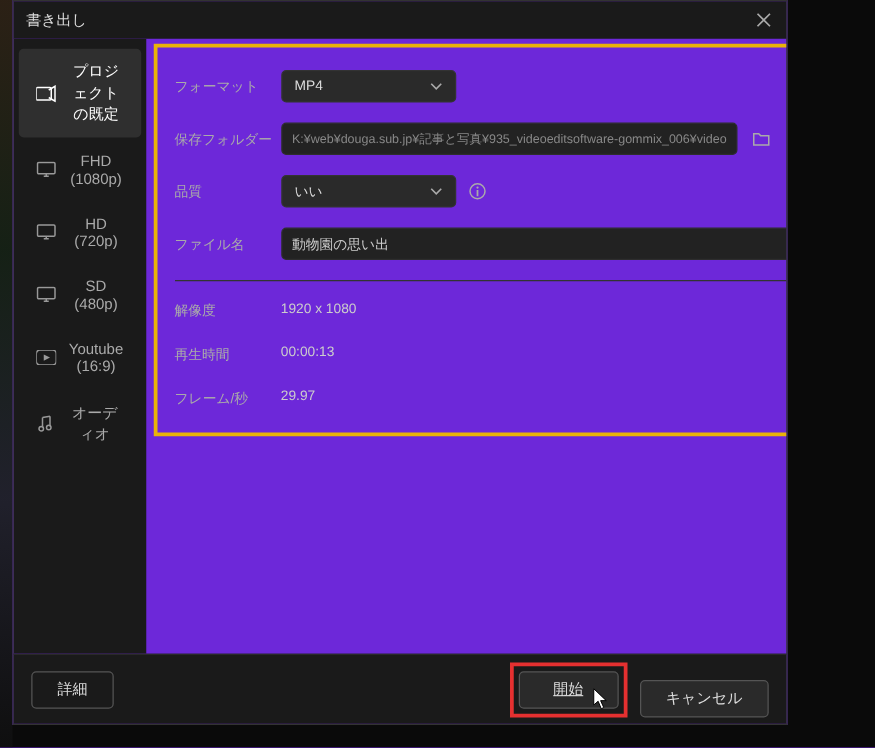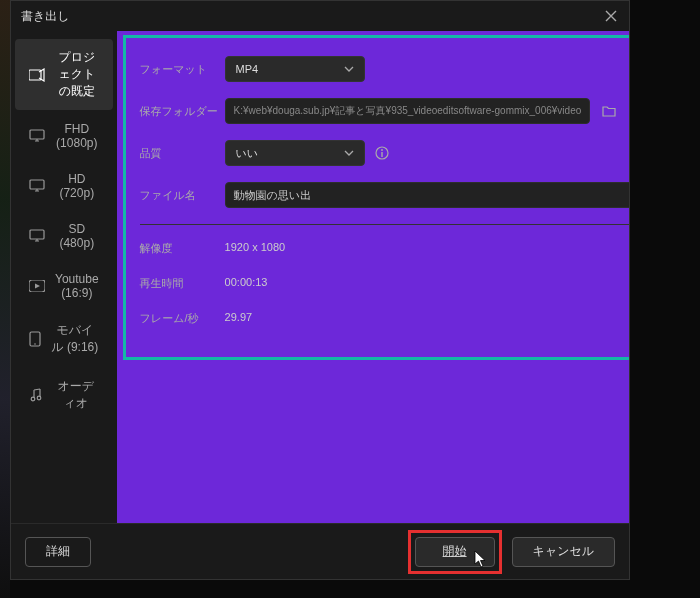--- a/index.html
+++ b/index.html
@@ -65,22 +65,22 @@
     color: #fff;
   }
   .sb-item .icon { width: 16px; display:flex; align-items:center; justify-content:center; }
 
   .main {
     flex: 1;
     position: relative;
     padding: 4px 6px;
   }
   .red-box {
-    border: 3px solid #14b8a6;
-    padding: 10px 14px 21px 14px;
+    border: 3px solid #eab308;
+    padding: 10px 14px 10px 14px;
   }
   .red-box-top {
     min-height: 280px;
   }
   .form-row {
     display: flex;
     align-items: center;
     padding: 8px 0;
     font-size: 12px;
     color: #aaa;
@@ -148,21 +148,21 @@
 
   .footer {
     height: 56px;
     display:flex;
     align-items:center;
     justify-content:space-between;
     padding: 0 14px;
     background:#1a1a1a;
     border-top: 1px solid #2a2a2a;
   }
-  .footer-left, .footer-right { display:flex; align-items:center; gap:10px; }
+  .footer-left, .footer-right { display:flex; align-items:flex-end; gap:10px; }
   .btn {
     height: 30px;
     padding: 0 20px;
     background: #2a2a2a;
     border: 1px solid #555;
     border-radius: 4px;
     color: #ddd;
     font-size: 12px;
     display:flex; align-items:center; justify-content:center;
     cursor:pointer;
@@ -256,29 +256,20 @@
       <div class="sb-item">
         <span class="icon">
           <svg width="16" height="12" viewBox="0 0 16 12">
               <rect x="0" y="0" width="16" height="12" rx="3" fill="none" stroke="#999" stroke-width="1.2"></rect>
               <path d="M6 3.5 L11 6 L6 8.5 Z" fill="#999"></path>
             </svg>
         </span>
         <span>Youtube (16:9)</span>
       </div>
 
-      <div class="sb-item">
-        <span class="icon">
-          <svg width="12" height="16" viewBox="0 0 12 16">
-              <rect x="1" y="1" width="10" height="14" rx="1.5" fill="none" stroke="#999" stroke-width="1.2"></rect>
-              <circle cx="6" cy="13" r="0.8" fill="#999"></circle>
-            </svg>
-        </span>
-        <span>モバイル (9:16)</span>
-      </div>
 
 
       <div class="sb-item">
         <span class="icon">
           <svg width="14" height="14" viewBox="0 0 14 14">
               <path d="M5 2 V10 M11 1 V9 M5 2 L11 1" stroke="#999" stroke-width="1.2" fill="none"></path>
               <circle cx="4" cy="11" r="1.8" fill="none" stroke="#999" stroke-width="1.2"></circle>
               <circle cx="10" cy="10" r="1.8" fill="none" stroke="#999" stroke-width="1.2"></circle>
             </svg>
         </span>

